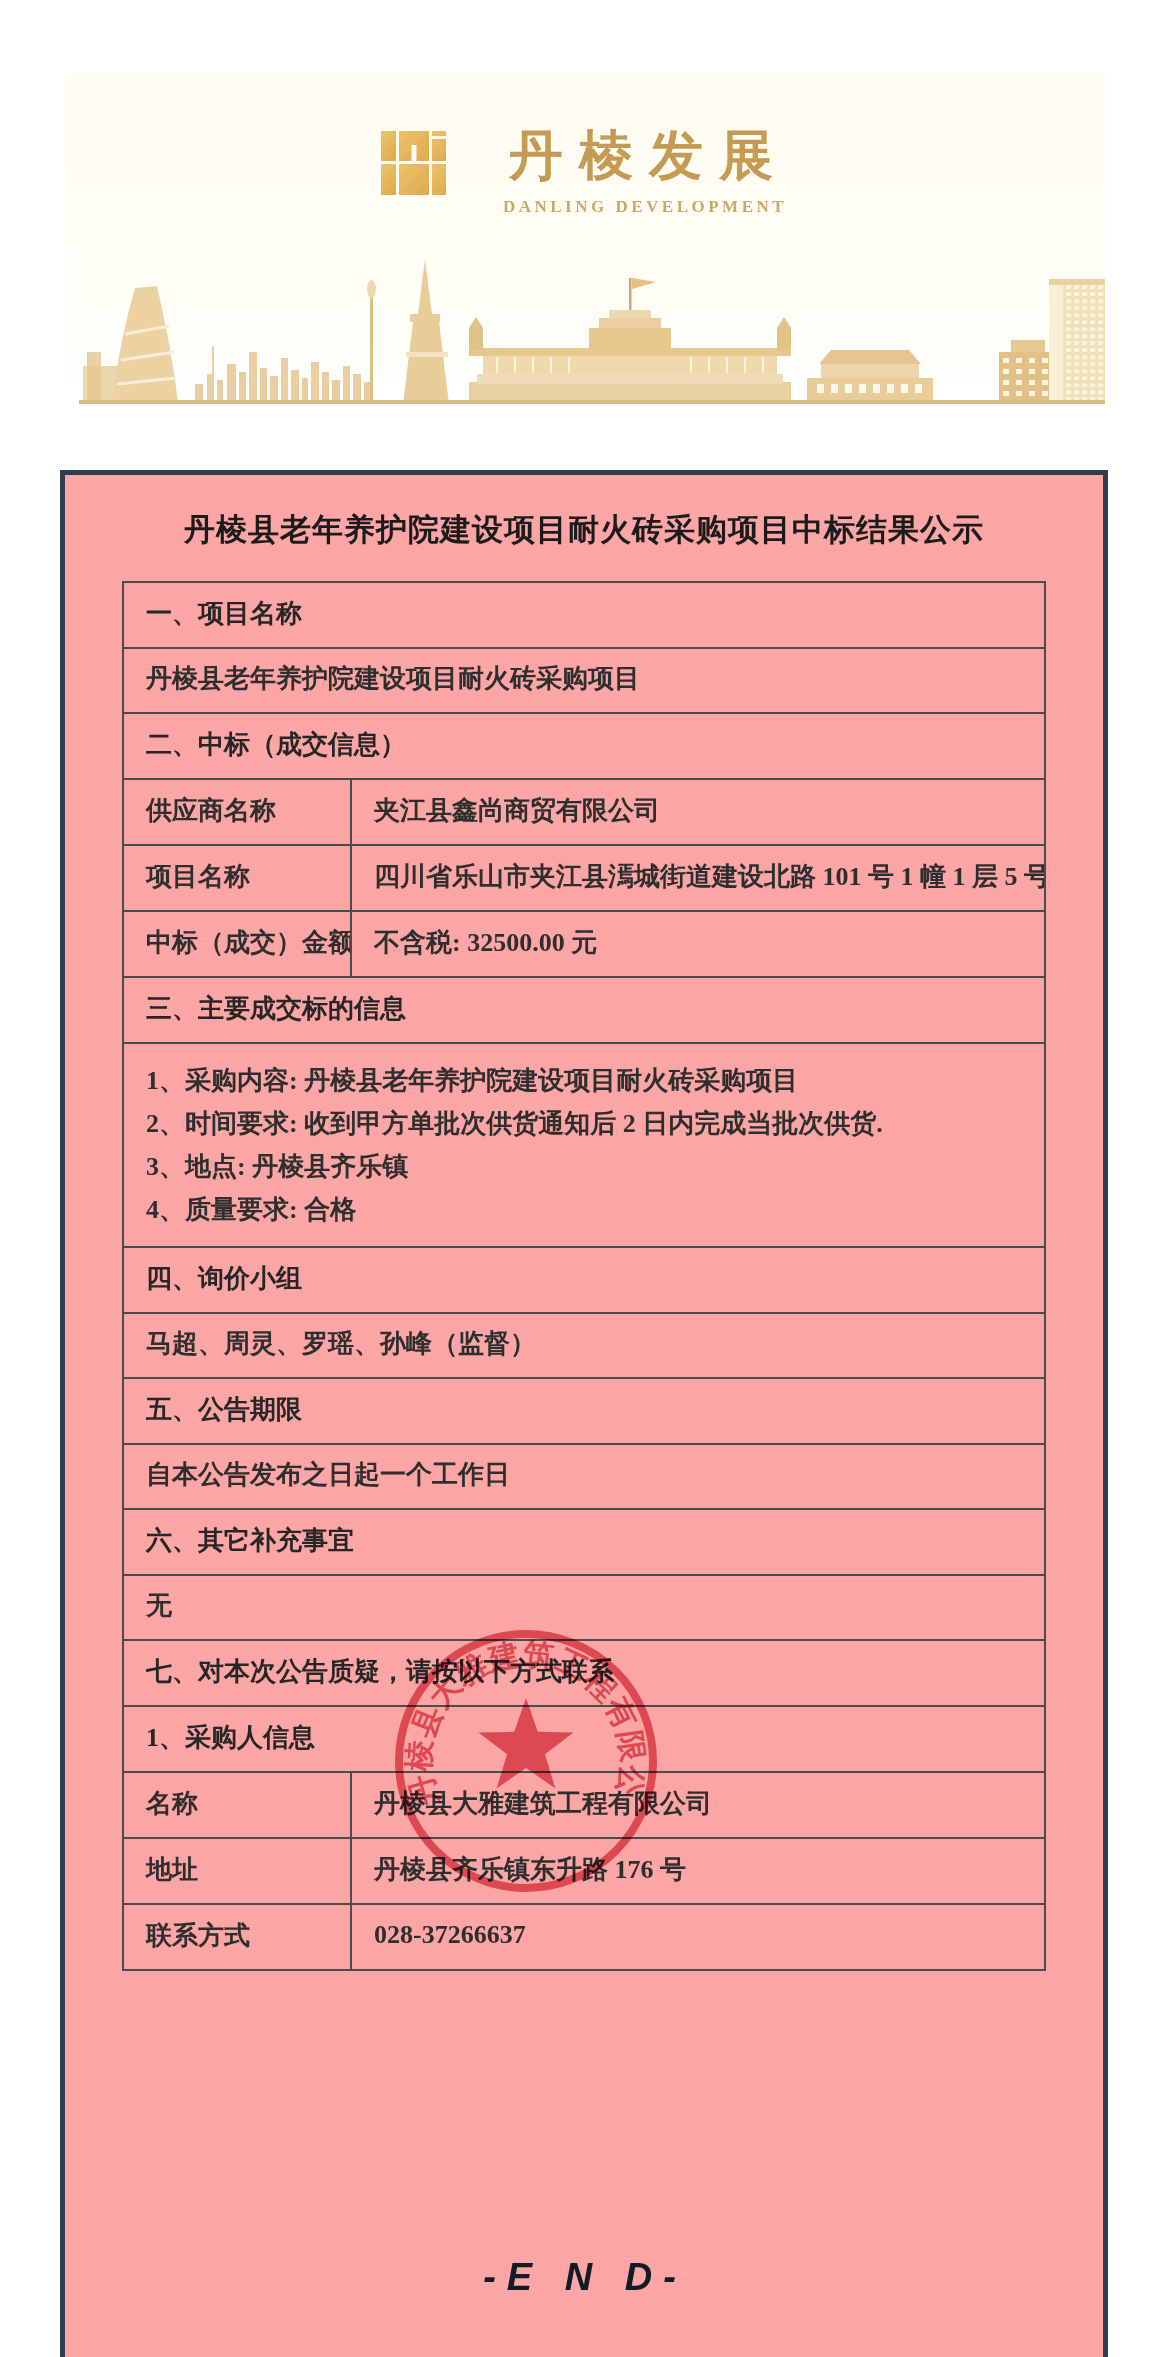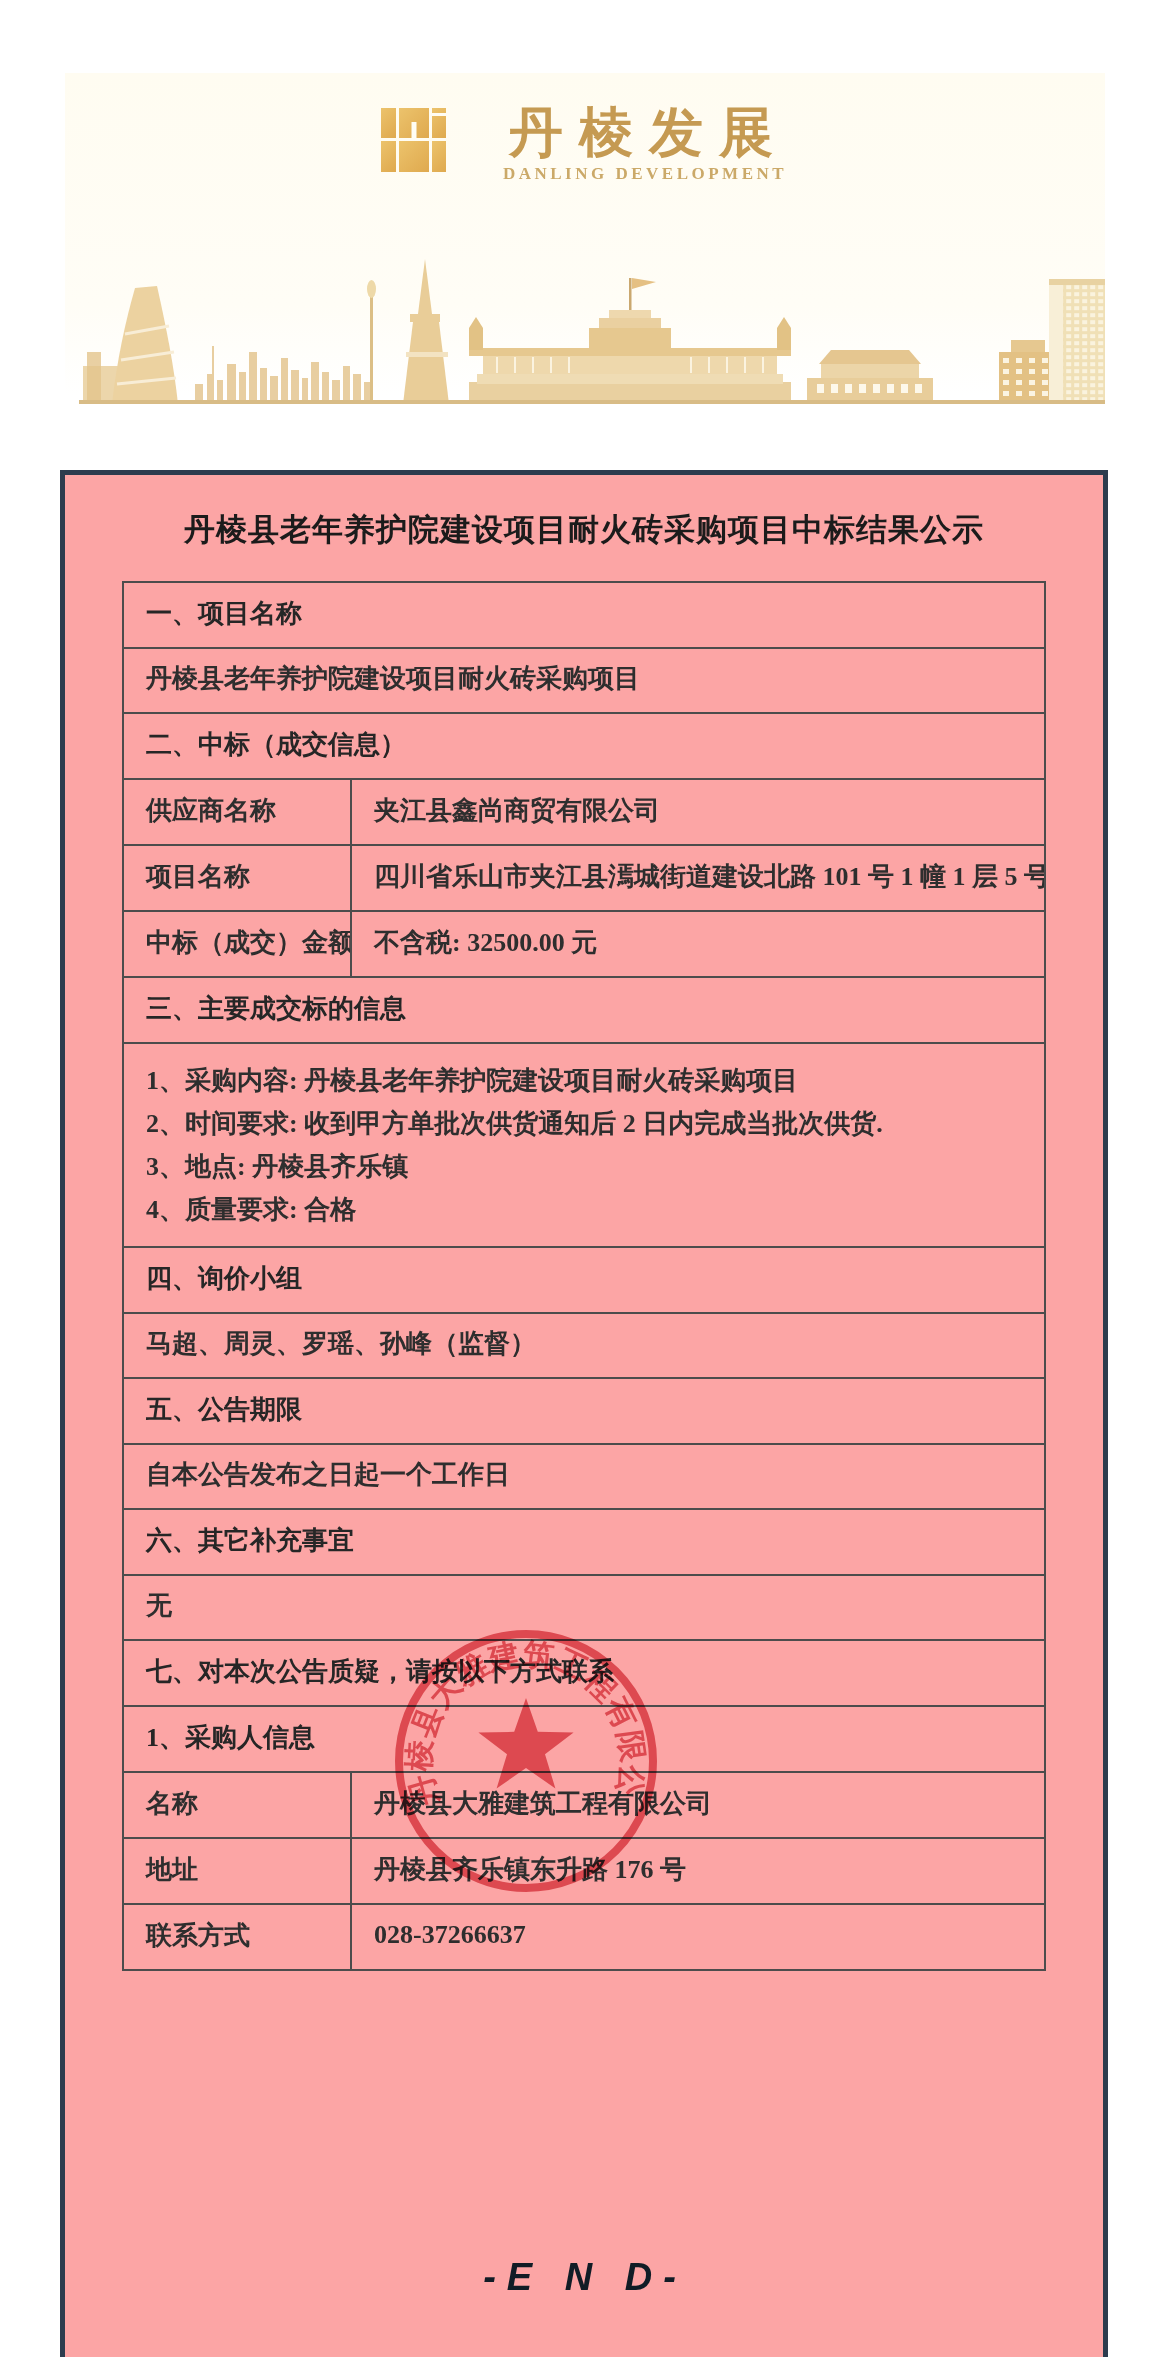--- a/index.html
+++ b/index.html
@@ -6,40 +6,40 @@
   body{
     width:1170px;height:2357px;position:relative;background:#ffffff;
     font-family:"Liberation Serif","DejaVu Serif",serif;
     -webkit-font-smoothing:antialiased;overflow:hidden;
   }
   
   .banner{
     position:absolute;left:65px;top:73px;width:1040px;height:322px;
     background:linear-gradient(180deg,#fffcf1 0%,#fffdf6 72%,#ffffff 100%);
   }
-  .logo-row{display:flex;justify-content:center;align-items:flex-start;gap:54px;padding-top:29px;}
+  .logo-row{display:flex;justify-content:center;align-items:flex-start;gap:54px;padding-top:52px;}
   .logo-mark{
     width:66px;height:66px;display:grid;margin-top:6px;
     grid-template-columns:15px 30px 14px;grid-template-rows:30px 31px;gap:3px;
   }
   .logo-cell{background:linear-gradient(135deg,#ecc express,#dfa94e);background:linear-gradient(135deg,#ecc36c,#dfa94e);position:relative;}
   .logo-cell.notch::after{
     content:"";position:absolute;left:50%;bottom:0;transform:translateX(-50%);
     width:5px;height:16px;background:#fffdf4;
   }
   .logo-cell.slit::after{
     content:"";position:absolute;left:0;top:5px;width:100%;height:3px;background:#fffdf4;
   }
   .brand-block{display:flex;flex-direction:column;align-items:center;}
   .brand-cn{
     font-size:54px;line-height:1.15;font-weight:600;color:#c59a52;
     letter-spacing:16px;text-indent:8px;white-space:nowrap;
   }
   .brand-en{
-    font-size:17px;font-weight:600;color:#cba968;
+    margin-top:10px;font-size:17px;font-weight:600;color:#cba968;
     letter-spacing:3.5px;white-space:nowrap;text-align:center;
   }
   .skyline{position:absolute;left:0;bottom:-16px;width:1040px;height:155px;}
   
   .document{
     position:absolute;left:60px;top:470px;width:1048px;height:2124px;
     box-sizing:border-box;background:#fca5a5;border:5px solid #2d3c4e;
   }
   .doc-title{
     margin-top:34px;text-align:center;font-size:31px;font-weight:bold;

